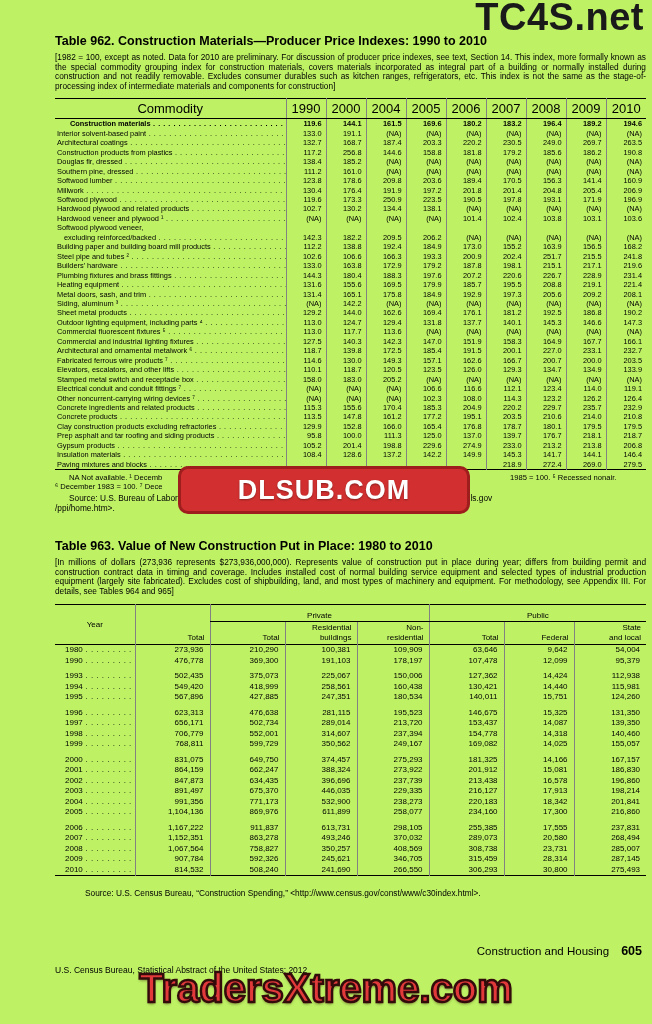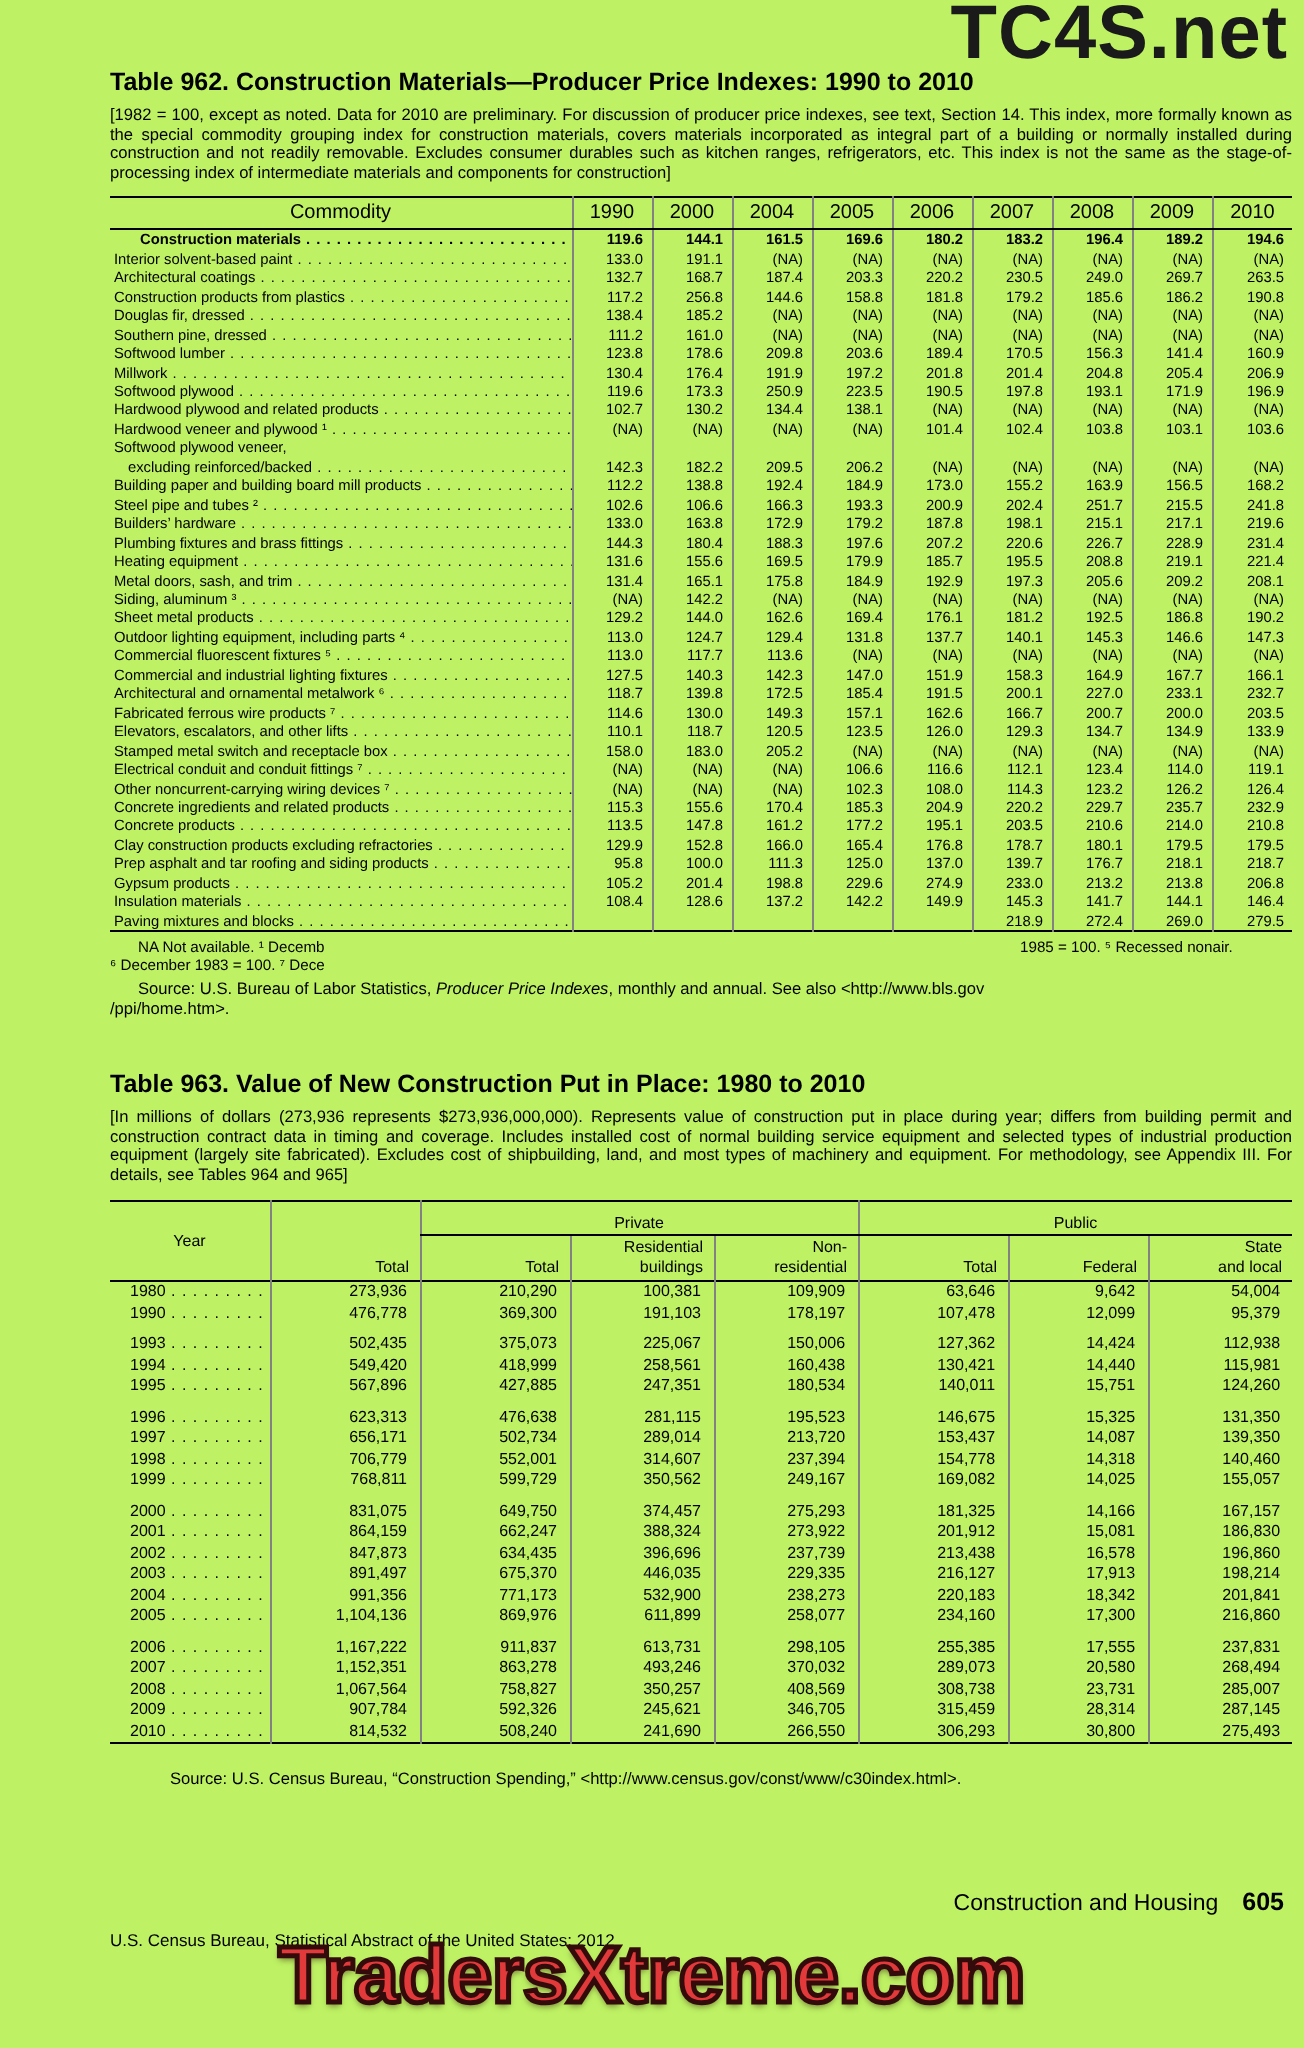--- a/index.html
+++ b/index.html
@@ -13,21 +13,21 @@
 
   
   table{border-collapse:collapse;width:100%;table-layout:fixed;}
   .lbl{overflow:hidden;white-space:nowrap;padding-left:2px;}
   .dots{letter-spacing:.5px;color:#000;}
   .ind1{padding-left:15px;}
   .ind2{padding-left:9px;}
 
   
   .ppi{border-top:1.5px solid #000;border-bottom:1px solid #000;font-size:7.4px;}
-  .ppi thead th{font-weight:normal;font-size:10px;border-bottom:1px solid #000;padding:2px 1px;text-align:center;}
+  .ppi thead th{font-weight:normal;font-size:13px;border-bottom:1px solid #000;padding:2px 1px;text-align:center;}
   .ppi th+th,.ppi td+td{border-left:1px solid #828282;}
   .ppi td{line-height:9.45px;vertical-align:bottom;}
   .ppi td.num{text-align:right;padding-right:4px;}
   .ppi tr.bold{font-weight:bold;}
 
   
   .fn-block{position:relative;height:21px;font-size:7.6px;margin-top:2px;}
   .fn{position:absolute;white-space:nowrap;}
   .fn-a{left:14px;top:1px;}
   .fn-b{left:415px;top:1px;padding-left:40px;}
@@ -892,15 +892,18 @@
       </tbody>
   </table>
 
   <p class="src2">Source: U.S. Census Bureau, “Construction Spending,” &lt;http://www.census.gov/const/www/c30index.html&gt;.</p>
 
   <div class="pg-footer">
     <span>Construction and Housing</span><span class="pnum">605</span>
   </div>
   <div class="bureau">U.S. Census Bureau, Statistical Abstract of the United States: 2012</div>
 
+  <div class="wm-mid">
+      <span>DLSUB.COM</span>
+    </div>
   <div class="wm-bottom">TradersXtreme.com</div>
 
 </div>
 
 </body></html>

